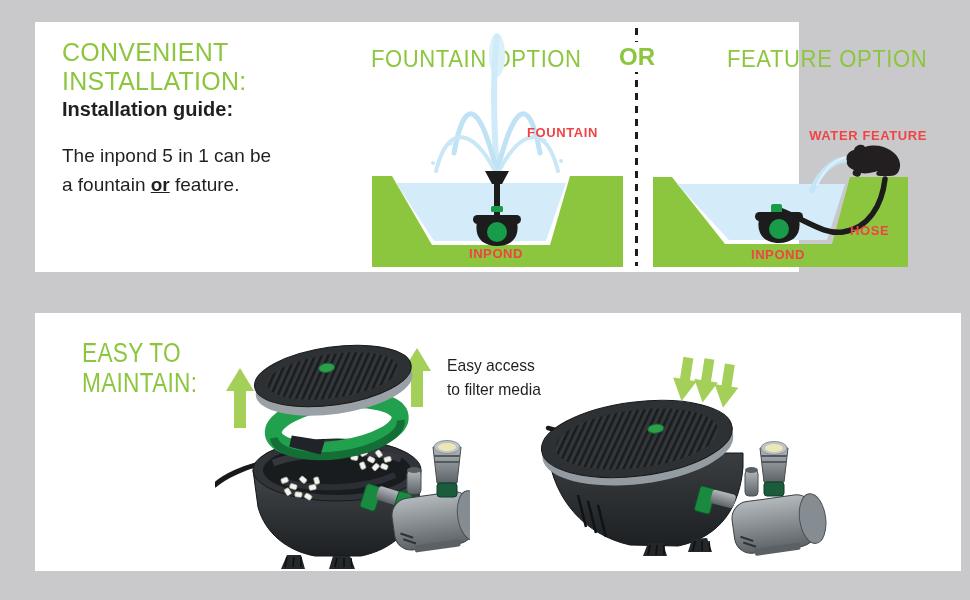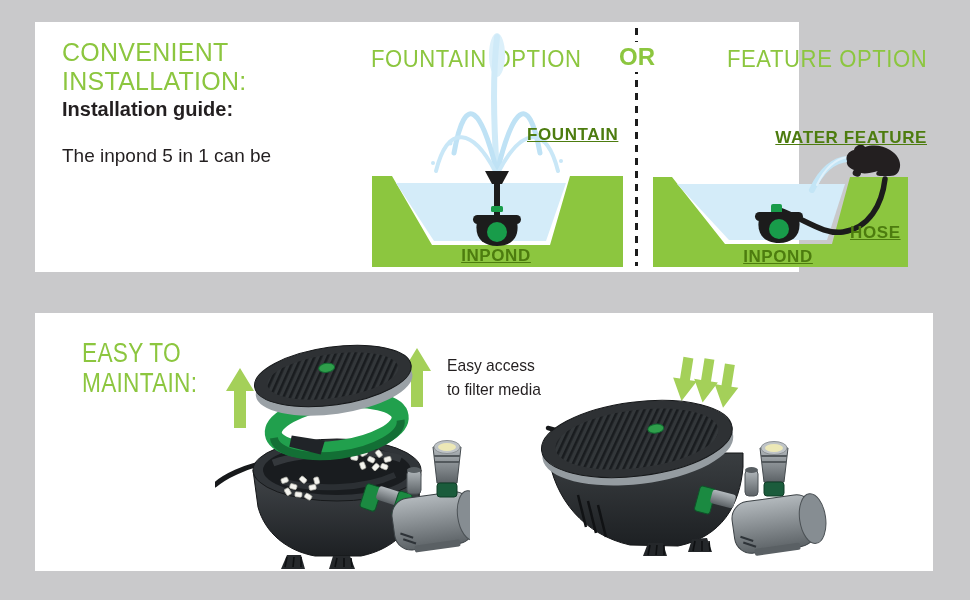--- a/index.html
+++ b/index.html
@@ -4,38 +4,38 @@
 <style>
   html,body{margin:0;padding:0;}
   body{
     position:relative;width:970px;height:600px;overflow:hidden;
     background:#c9c9cb;
     font-family:"Liberation Sans", sans-serif;
     color:#231f20;
   }
   .panel{position:absolute;background:#ffffff;}
   #panel-top{left:35px;top:22px;width:764px;height:250px;}
-  #panel-bottom{left:35px;top:313px;width:898px;height:258px;}
+  #panel-bottom{left:35px;top:313px;width:898px;height:258px;padding-left:28px;}
   .abs{position:absolute;}
 
   .intro{left:27px;top:16px;width:270px;}
   .big-heading{
     color:#8cc63f;font-size:26px;line-height:29px;letter-spacing:.3px;
     transform:scaleX(.96);transform-origin:0 0;white-space:nowrap;
   }
   .intro-sub{font-size:20px;font-weight:bold;margin-top:1px;line-height:24px;}
   .intro-body{font-size:19px;line-height:28.5px;margin-top:21px;}
   .or-emph{font-weight:bold;text-decoration:underline;}
 
   .section-title{
     color:#8cc63f;font-size:23px;letter-spacing:.6px;white-space:nowrap;
     transform:scaleX(.96);transform-origin:0 0;
   }
   .small-label{
-    font-size:17px;font-weight:bold;letter-spacing:.6px;color:#4d7c0f;white-space:nowrap;text-decoration:underline;
+    font-size:13px;font-weight:bold;letter-spacing:.6px;color:#ef4444;white-space:nowrap;
   }
   .dashed-line{
     left:600px;top:6px;width:3px;height:238px;
     background:repeating-linear-gradient(to bottom,#1c1c1c 0 7px,transparent 7px 13px);
   }
   .or-chip{
     left:602px;top:20px;transform:translateX(-50%);
     font-size:24px;font-weight:bold;color:#8cc63f;background:#ffffff;
     padding:2px 6px;line-height:26px;
   }
@@ -54,20 +54,21 @@
 <div id="panel-top" class="panel">
 
   <div class="abs intro">
     <div class="big-heading">
       <div>CONVENIENT</div>
       <div>INSTALLATION:</div>
     </div>
     <div class="intro-sub">Installation guide:</div>
     <div class="intro-body">
       <div>The inpond 5 in 1 can be</div>
+      <div><span>a fountain </span><span class="or-emph">or</span><span> feature.</span></div>
     </div>
   </div>
 
   <div class="abs section-title" style="left:336px;top:24px;">FOUNTAIN OPTION</div>
 
   <svg class="abs" style="left:337px;top:3px;" width="251" height="244" viewBox="0 0 251 244">
     <g>
       <ellipse cx="125" cy="30" rx="8" ry="22" fill="#dcf0fa"></ellipse>
       <path d="M125,148 C122,105 120,55 125,12" stroke="#cfeaf8" stroke-width="6" fill="none" stroke-linecap="round"></path>
       <path d="M124,143 C110,88 94,62 82,128" stroke="#bfe2f5" stroke-width="5" fill="none" stroke-linecap="round"></path>

